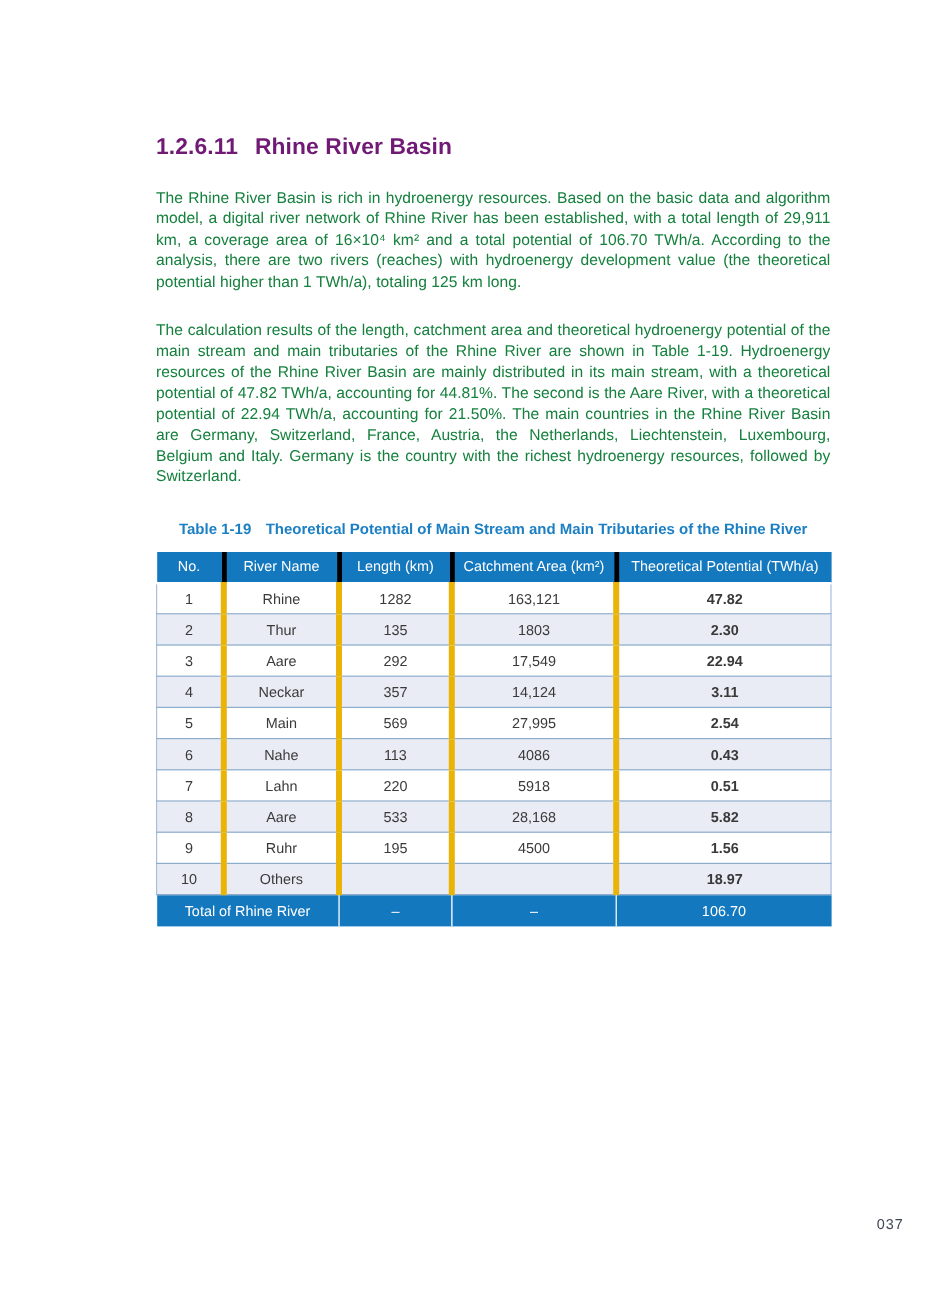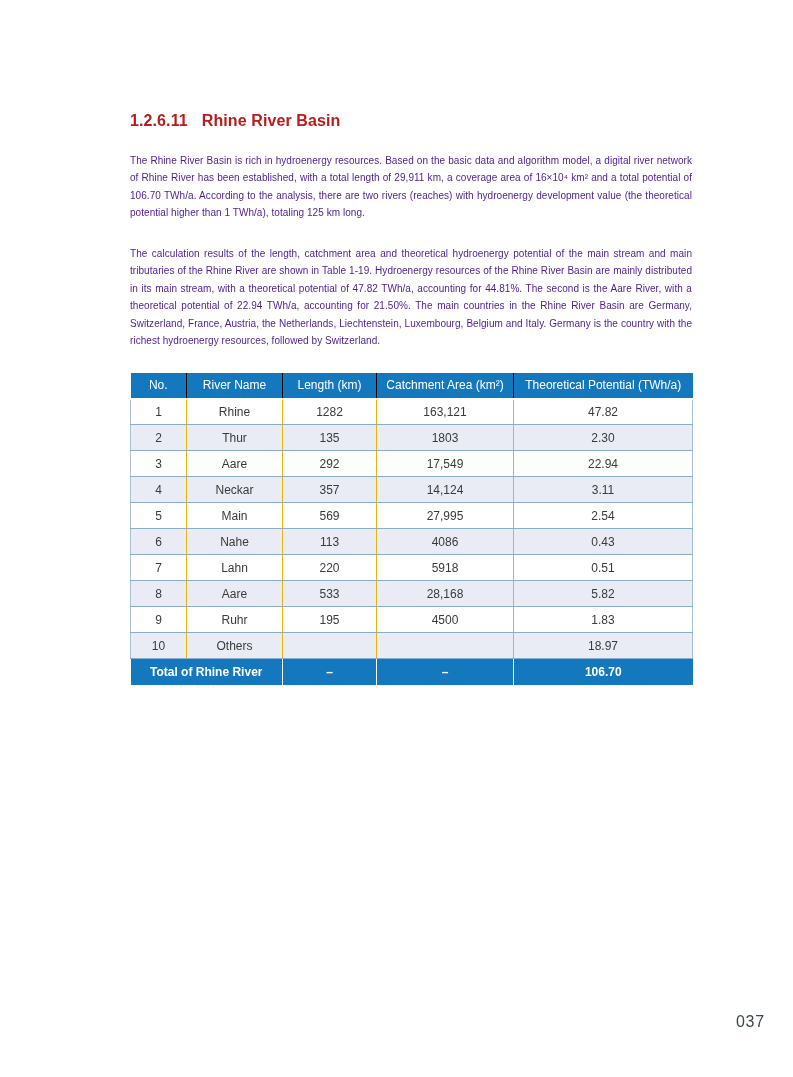--- a/index.html
+++ b/index.html
@@ -15,32 +15,32 @@
     background: #ffffff;
     overflow: hidden;
   }
   .content {
     position: absolute;
     left: 130px;
     top: 112px;
     width: 562px;
   }
   .section-heading {
-    font-size: 16px;
+    font-size: 19px;
     font-weight: bold;
-    color: #b91c1c;
+    color: #701a75;
     margin-bottom: 22px;
     letter-spacing: 0.1px;
   }
   .section-heading .num { margin-right: 14px; }
   p.body-para {
-    font-size: 10px;
+    font-size: 13px;
     line-height: 17.45px;
     text-align: justify;
-    color: #4c1d95;
+    color: #15803d;
     margin-bottom: 23px;
     letter-spacing: 0.05px;
   }
   .table-caption {
     margin-top: 28px;
     margin-bottom: 12px;
     text-align: center;
     font-size: 12.5px;
     font-weight: bold;
     color: #1b7fc4;
@@ -56,65 +56,67 @@
   table.data-table td {
     text-align: center;
     vertical-align: middle;
     padding: 0 2px;
     height: 26px;
   }
   thead th {
     background: #1478be;
     color: #ffffff;
     font-weight: normal;
-    border-left: 1px solid #000000;
+    border-left: 4px solid #000000;
     border-bottom: 2px solid #ffffff;
   }
   thead th:first-child { border-left: none; }
   tbody td {
     color: #3a3a3a;
-    border-left: 1px solid #eab308;
+    border-left: 5px solid #eab308;
     border-bottom: 1px solid #8caccb;
     background: #ffffff;
   }
   tbody td:first-child { border-left: 1px solid #a9bedb; }
-  tbody td:last-child { border-right: 1px solid #a9bedb; }
+  tbody td:last-child { border-right: 1px solid #a9bedb; font-weight: bold; }
   tbody tr:nth-child(even) td { background: #e9ecf4; }
   tfoot td {
     background: #1478be;
     color: #ffffff;
     border-left: 1px solid #ffffff;
     border-top: 1px solid #ffffff;
     height: 27px;
-    font-weight: bold;
   }
   tfoot td:first-child { border-left: none; }
   .page-number {
     position: absolute;
-    right: 28px;
+    right: 40px;
     top: 1013px;
-    font-size: 16px;
+    font-size: 12px;
     color: #3d4751;
     letter-spacing: 0.8px;
   }
 </style>
 </head>
 <body>
 
 <div class="page">
   <div class="content">
 
     <div class="section-heading">
       <span class="num">1.2.6.11</span><span>Rhine River Basin</span>
     </div>
 
     <p class="body-para">The Rhine River Basin is rich in hydroenergy resources. Based on the basic data and algorithm model, a digital river network of Rhine River has been established, with a total length of 29,911 km, a coverage area of 16×10⁴ km² and a total potential of 106.70 TWh/a. According to the analysis, there are two rivers (reaches) with hydroenergy development value (the theoretical potential higher than 1 TWh/a), totaling 125 km long.</p>
 
     <p class="body-para">The calculation results of the length, catchment area and theoretical hydroenergy potential of the main stream and main tributaries of the Rhine River are shown in Table 1-19. Hydroenergy resources of the Rhine River Basin are mainly distributed in its main stream, with a theoretical potential of 47.82 TWh/a, accounting for 44.81%. The second is the Aare River, with a theoretical potential of 22.94 TWh/a, accounting for 21.50%. The main countries in the Rhine River Basin are Germany, Switzerland, France, Austria, the Netherlands, Liechtenstein, Luxembourg, Belgium and Italy. Germany is the country with the richest hydroenergy resources, followed by Switzerland.</p>
 
+    <div class="table-caption">
+      <span class="cap-label">Table 1-19</span><span>Theoretical Potential of Main Stream and Main Tributaries of the Rhine River</span>
+    </div>
 
     <table class="data-table">
       <colgroup>
         <col style="width:56px">
           <col style="width:96px">
           <col style="width:94px">
           <col style="width:137px">
           <col style="width:179px">
       </colgroup>
       <thead>
@@ -181,21 +183,21 @@
             <td>Aare</td>
             <td>533</td>
             <td>28,168</td>
             <td>5.82</td>
           </tr>
           <tr>
             <td>9</td>
             <td>Ruhr</td>
             <td>195</td>
             <td>4500</td>
-            <td>1.83</td>
+            <td>1.56</td>
           </tr>
           <tr>
             <td>10</td>
             <td>Others</td>
             <td></td>
             <td></td>
             <td>18.97</td>
           </tr>
         </tbody>
       <tfoot>

